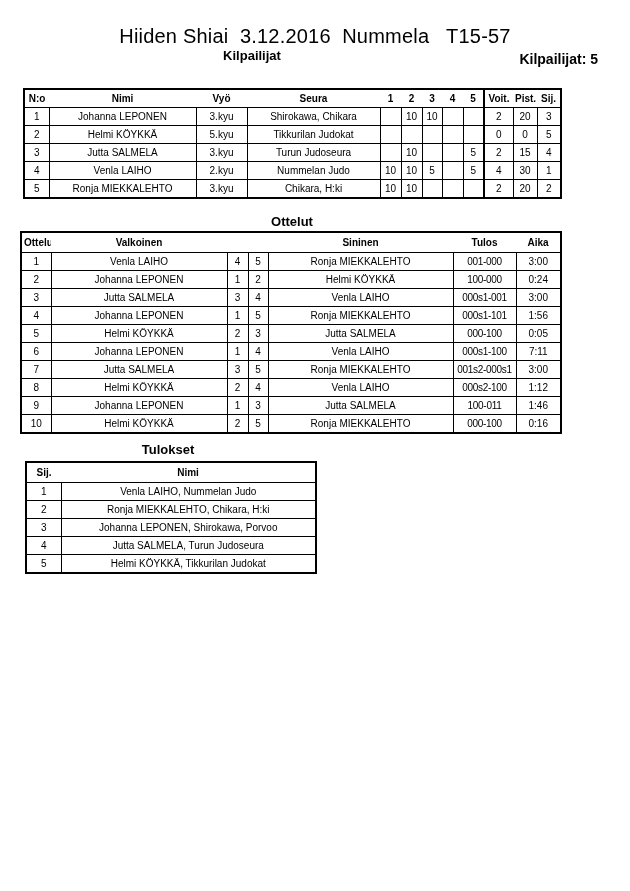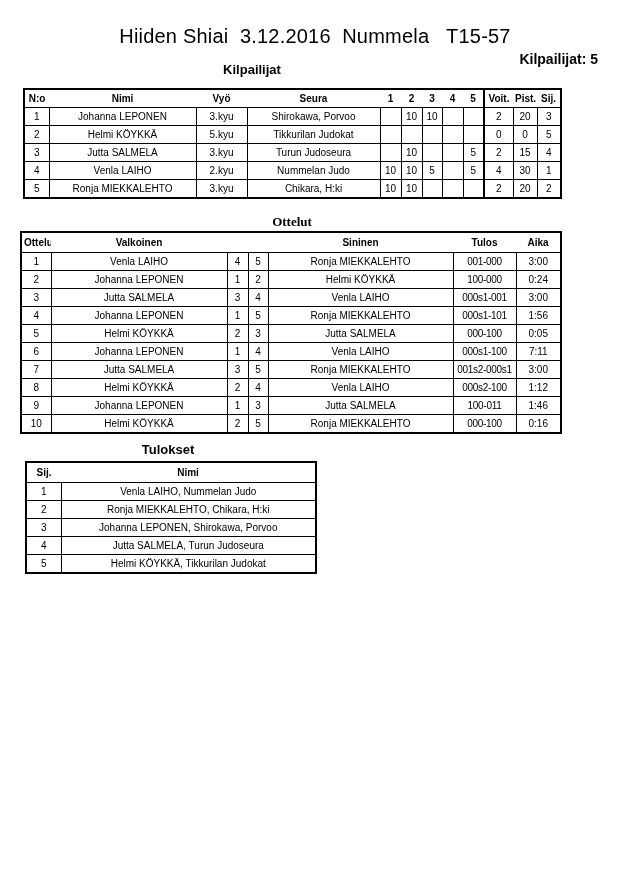--- a/index.html
+++ b/index.html
@@ -11,22 +11,22 @@
   .page-title{
     position:absolute;top:25px;left:0;width:630px;text-align:center;
     font-weight:normal;font-size:20px;white-space:pre;letter-spacing:0.2px;
   }
   .count-label{
     position:absolute;top:51px;right:32px;font-weight:bold;font-size:14px;
   }
   .section-heading{
     position:absolute;transform:translateX(-50%);font-weight:bold;font-size:13px;white-space:nowrap;
   }
-  #h-competitors{left:252px;top:62px;}
-  #h-matches{left:292px;top:214px;font-family:Liberation Serif, serif;}
+  #h-competitors{left:252px;top:48px;}
+  #h-matches{left:292px;top:214px;}
   #h-results{left:168px;top:442px;}
 
   table.tbl{
     position:absolute;border-collapse:collapse;table-layout:fixed;
     border:2px solid #000;font-size:10px;background:#fff;
   }
   #t-competitors{left:23px;top:88px;width:537px;}
   #t-matches{left:20px;top:231px;width:540px;}
   #t-results{left:25px;top:461px;width:290px;}
 
@@ -80,21 +80,21 @@
       <th>Pist.</th>
       <th>Sij.</th>
     </tr>
   </thead>
   <tbody>
 
       <tr>
         <td>1</td>
         <td class="al">Johanna LEPONEN</td>
         <td>3.kyu</td>
-        <td class="al">Shirokawa, Porvoo</td>
+        <td class="al">Shirokawa, Chikara</td>
         <td></td>
         <td>10</td>
         <td>10</td>
         <td></td>
         <td></td>
         <td class="thick-l">2</td>
         <td>20</td>
         <td>3</td>
       </tr>
 

